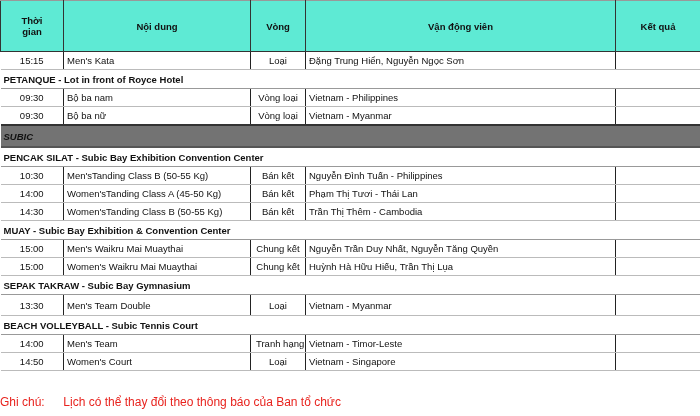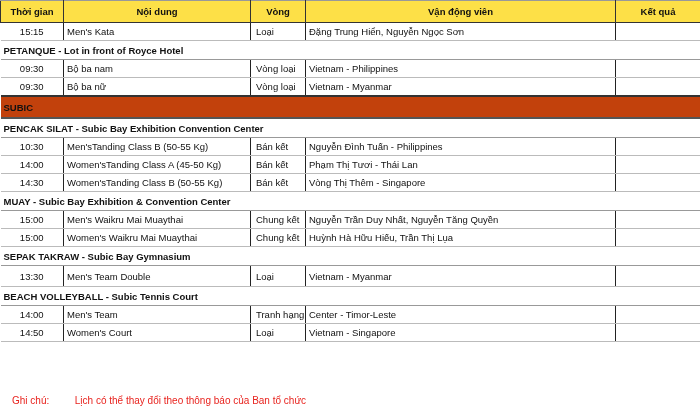--- a/index.html
+++ b/index.html
@@ -1,28 +1,28 @@
 <!DOCTYPE html>
 <html><head>
 <meta charset="utf-8">
 <style>
   html, body { margin:0; padding:0; background:#ffffff; }
   body { width:700px; height:416px; overflow:hidden; font-family:"Liberation Sans", sans-serif; font-size:9.5px; color:#111; position:relative; }
   table { border-collapse:collapse; width:700px; table-layout:fixed; }
   col.c1 { width:63px; } col.c2 { width:187px; } col.c3 { width:55px; } col.c4 { width:310px; } col.c5 { width:85px; }
-  th { background:#fde047; font-weight:bold; height:21px; border:1px solid #333; border-top:1px solid #999; text-align:center; padding:0; font-size:9.5px; }
+  th { background:#5eead4; font-weight:bold; height:21px; border:1px solid #333; border-top:1px solid #999; text-align:center; padding:14px; font-size:9.5px; }
   td { height:17px; padding:0 3px; border-top:1px solid #bbb; border-bottom:1px solid #bbb; white-space:nowrap; overflow:hidden; }
   td.time { text-align:center; border-right:1.5px solid #222; }
   td.content { border-right:1.5px solid #222;margin-left:48px; }
-  td.round { border-right:1.5px solid #222; padding:0 5px; }
+  td.round { text-align:center; border-right:1.5px solid #222; padding:0 5px; }
   td.athlete { border-right:1.5px solid #222; }
   td.result { }
   tr.section td { font-weight:bold; border-top:1px solid #701a75; border-bottom:1px solid #999; height:18px; }
-  tr.region td { font-weight:bold; background:#c2410c; border-top:2px solid #333; border-bottom:2px solid #555; height:20px; }
-  .note { position:absolute; top:395px; left:12px; color:#e8231e; font-size:10px; }
+  tr.region td { font-weight:bold; background:#737373; border-top:2px solid #333; border-bottom:2px solid #555; height:20px;font-style:italic; }
+  .note { position:absolute; top:395px; left:0; color:#e8231e; font-size:12px; }
   .note .label { display:inline-block; width:60px; }
 </style>
 </head>
 <body>
 
 <table>
   <colgroup>
       <col class="c1">
       <col class="c2">
       <col class="c3">
@@ -83,21 +83,21 @@
       <td class="time">14:00</td>
       <td class="content">Women'sTanding Class A (45-50 Kg)</td>
       <td class="round">Bán kết</td>
       <td class="athlete">Phạm Thị Tươi - Thái Lan</td>
       <td class="result"></td>
     </tr>
     <tr>
       <td class="time">14:30</td>
       <td class="content">Women'sTanding Class B (50-55 Kg)</td>
       <td class="round">Bán kết</td>
-      <td class="athlete">Vòng Thị Thêm - Singapore</td>
+      <td class="athlete">Trần Thị Thêm - Cambodia</td>
       <td class="result"></td>
     </tr>
 
     <tr class="section">
       <td colspan="5">MUAY - Subic Bay Exhibition &amp; Convention Center</td>
     </tr>
     <tr>
       <td class="time">15:00</td>
       <td class="content">Men's Waikru Mai Muaythai</td>
       <td class="round">Chung kết</td>
@@ -123,21 +123,21 @@
       <td class="result"></td>
     </tr>
 
     <tr class="section">
       <td colspan="5">BEACH VOLLEYBALL - Subic Tennis Court</td>
     </tr>
     <tr>
       <td class="time">14:00</td>
       <td class="content">Men's Team</td>
       <td class="round">Tranh hạng 5</td>
-      <td class="athlete">Center - Timor-Leste</td>
+      <td class="athlete">Vietnam - Timor-Leste</td>
       <td class="result"></td>
     </tr>
     <tr>
       <td class="time">14:50</td>
       <td class="content">Women's Court</td>
       <td class="round">Loại</td>
       <td class="athlete">Vietnam - Singapore</td>
       <td class="result"></td>
     </tr>
   </tbody>

